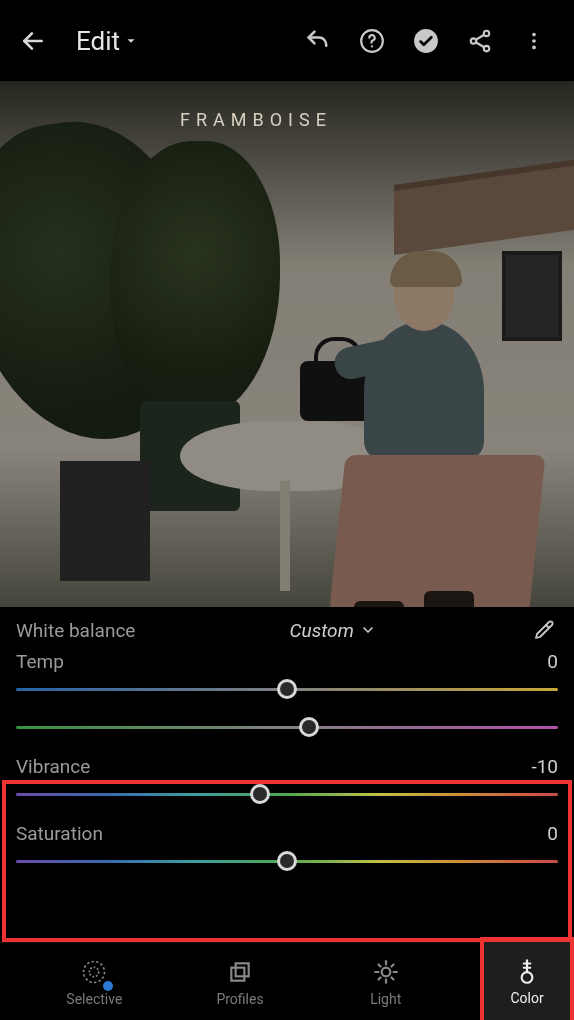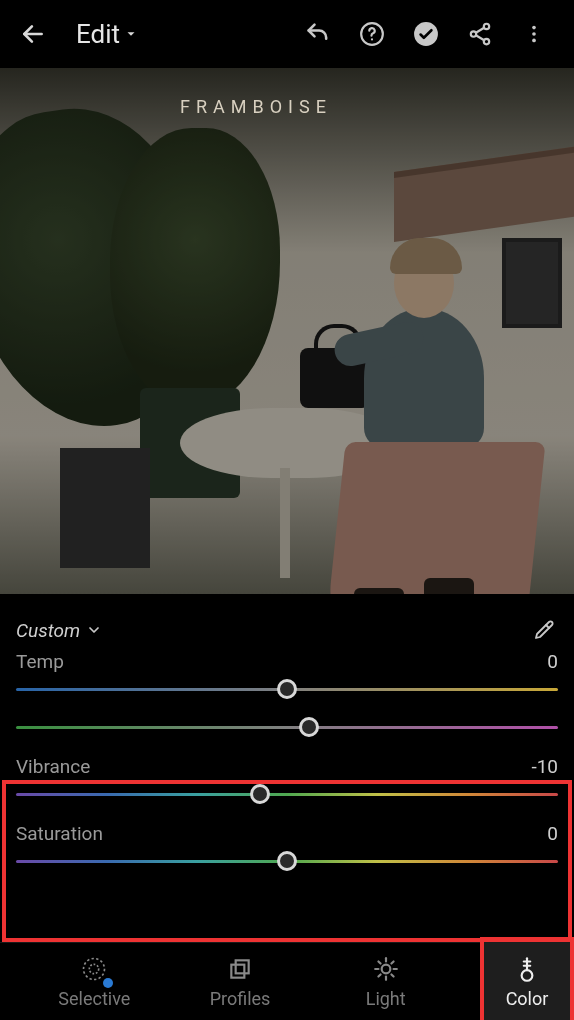--- a/index.html
+++ b/index.html
@@ -6,21 +6,21 @@
   body {
     width: 574px;
     height: 1020px;
     background: #000;
     font-family: -apple-system, BlinkMacSystemFont, "Segoe UI", Roboto, sans-serif;
     color: #b8b8b8;
     overflow: hidden;
     position: relative;
   }
   .topbar {
-    height: 68px;
+    height: 81px;
     display: flex;
     align-items: center;
     padding: 0 18px;
     gap: 10px;
   }
   .topbar .back { width: 30px; height: 30px; display:flex; align-items:center; justify-content:center;}
   .topbar .title { font-size: 26px; color: #e6e6e6; margin-left: 18px; display:flex; align-items:center; gap:4px;}
   .topbar .spacer { flex: 1; }
   .topbar .ticon { width: 44px; height:44px; display:flex; align-items:center; justify-content:center;}
   .photo {
@@ -109,21 +109,21 @@
     border-top:1px solid #1a1a1a;
   }
   .tab {
     flex:1;
     display:flex;
     flex-direction:column;
     align-items:center;
     justify-content:center;
     gap:4px;
     color:#7a7a7a;
-    font-size:18px;
+    font-size:14px;
     margin-left:43px;
   }
   .tab.active {
     background:#1e1e1e;
     color:#eee;
     border:4px solid #e33;
     border-bottom:none;
     margin-top:-6px;
     height:84px;
     flex:0 0 94px;
@@ -207,20 +207,21 @@
     <div class="torso"></div>
     <div class="skirt"></div>
     <div class="boots"></div>
       <div class="boots2"></div>
   </div>
 </div>
 
 <div class="panel">
 
   <div class="row">
+    <span>White balance</span>
     <div class="wb-custom">
       <span>Custom</span>
       <svg width="16" height="16" viewBox="0 0 24 24" fill="none" stroke="#c8c8c8" stroke-width="2.6" stroke-linecap="round" stroke-linejoin="round">
           <polyline points="6 9 12 15 18 9"></polyline>
         </svg>
     </div>
     <div class="dropper">
       <svg width="24" height="24" viewBox="0 0 24 24" fill="none" stroke="#c8c8c8" stroke-width="1.8" stroke-linecap="round" stroke-linejoin="round">
           <path d="M4 20l1-4 9-9 3 3-9 9-4 1z"></path>
           <path d="M14 7l3-3a2.1 2.1 0 1 1 3 3l-3 3"></path>

